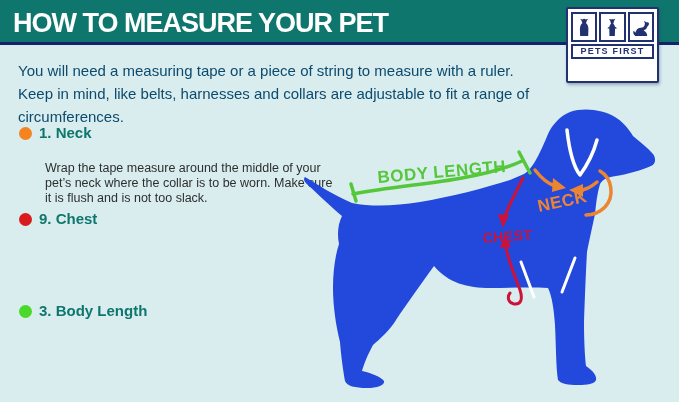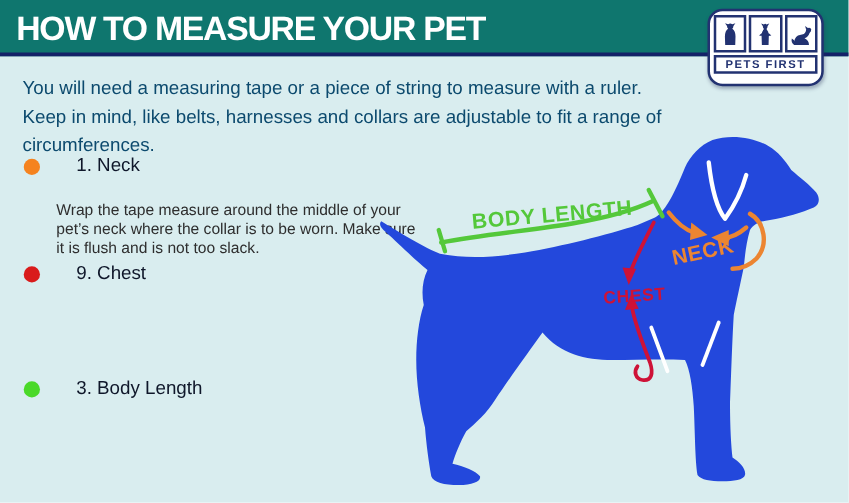--- a/index.html
+++ b/index.html
@@ -13,22 +13,22 @@
     position:absolute; left:0; top:0; width:679px; height:45px;
     background:#0f766e; border-bottom:3px solid #142268; box-sizing:border-box;
   }
   .header h1 {
     margin:0; padding:8px 0 0 13px;
     font-size:27px; font-weight:bold; color:#ffffff; letter-spacing:-1px;
     white-space:nowrap;
   }
   
   .logo {
-    position:absolute; left:566px; top:7px; width:93px; height:62px;
-    background:#ffffff; border:2px solid #223271; border-radius:12px;
+    position:absolute; left:566px; top:7px; width:93px; height:76px;
+    background:#ffffff; border:2px solid #223271; border-radius:2px;
     box-shadow:1px 2px 3px rgba(40,50,90,.35);
     padding:3px; box-sizing:border-box; z-index:6;
   }
   .logo-dogs { display:flex; gap:2px; height:30px; }
   .logo-dog { flex:1; border:2px solid #223271; box-sizing:border-box; background:#fff; }
   .logo-dog svg { display:block; width:100%; height:100%; }
   .logo-name {
     margin-top:2px; height:15px; box-sizing:border-box;
     border:2px solid #223271; text-align:center;
     font-size:9px; line-height:11px; font-weight:bold; letter-spacing:1.2px;
@@ -42,21 +42,21 @@
   
   .step { position:absolute; left:19px; width:302px; }
   .step1 { top:124px; } .step2 { top:210px; } .step3 { top:302px; }
   .bullet {
     position:absolute; left:0; top:3px; width:13px; height:13px; border-radius:50%;
   }
   .bullet-1 { background:#f5831f; }
   .bullet-2 { background:#d91b1b; }
   .bullet-3 { background:#4ad929; }
   .step-title {
-    margin-left:42px; font-size:15px; font-weight:normal; color:#0f172a;
+    margin-left:20px; font-size:15px; font-weight:bold; color:#0f766e;
   }
   .step-body {
     margin-left:26px; margin-top:20px; width:288px;
     font-size:12.5px; line-height:15px; color:#2e2e2e;
   }
   
   .diagram-svg { position:absolute; left:0; top:0; z-index:2; }
   .anno-text { font-weight:bold; font-family:"Liberation Sans", sans-serif; }
 </style>
 </head>

